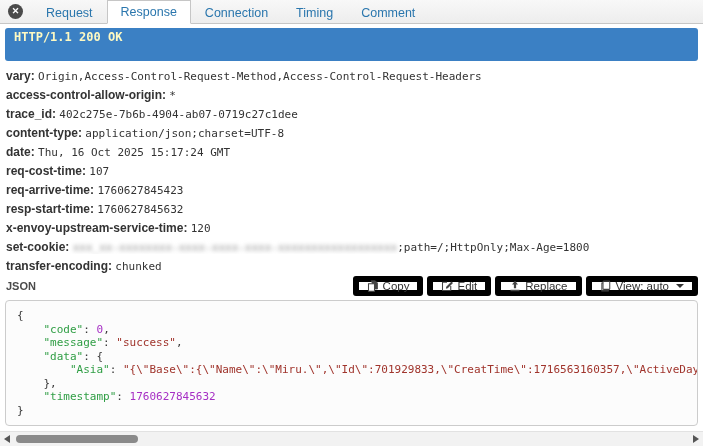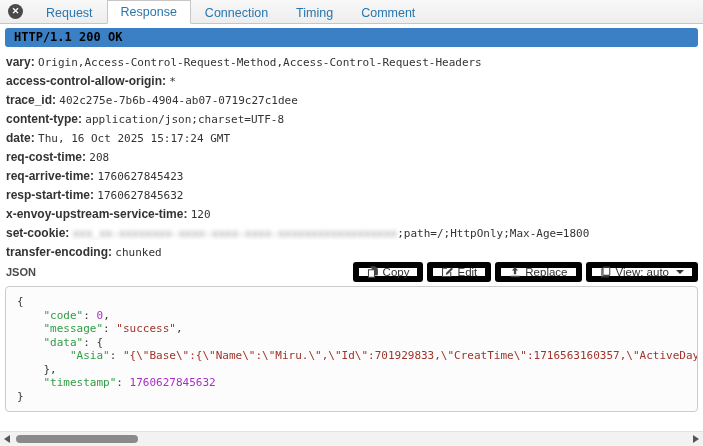--- a/index.html
+++ b/index.html
@@ -26,23 +26,23 @@
     padding:4px 13px 4px; margin-bottom:-1px; cursor:pointer;
     border:1px solid transparent; border-bottom:none; white-space:nowrap;
   }
   .tab.active {
     background:#fff; border-color:#c6c6c6;
     border-bottom:1px solid #fff;
   }
 
   
   .status-bar {
-    margin:4px 5px 2px; height:19px; line-height:19px;
+    margin:4px 5px 2px; height:33px; line-height:19px;
     background:var(--status-bar-blue,#3b80c4); border-radius:3px;
-    color:#000000; font-family:"DejaVu Sans Mono", monospace;
+    color:#fef9c3; font-family:"DejaVu Sans Mono", monospace;
     font-weight:bold; font-size:12px; padding:0 9px; white-space:pre;
   }
 
   
   .headers { padding:1px 0 0 6px; }
   .hdr-row { height:19px; line-height:24px; font-size:12px; white-space:nowrap; overflow:hidden; }
   .hdr-name { font-weight:bold; color:#333; }
   .hdr-value { font-family:"DejaVu Sans Mono", monospace; font-size:11px; color:#333; }
   .redacted { color:#8d8d8d; filter:blur(2px); }
 
@@ -113,21 +113,21 @@
 </div>
 
 <div class="status-bar">HTTP/1.1 200 OK</div>
 
 <div class="headers">
     <div class="hdr-row"><span class="hdr-name">vary: </span><span class="hdr-value">Origin,Access-Control-Request-Method,Access-Control-Request-Headers</span></div>
     <div class="hdr-row"><span class="hdr-name">access-control-allow-origin: </span><span class="hdr-value">*</span></div>
     <div class="hdr-row"><span class="hdr-name">trace_id: </span><span class="hdr-value">402c275e-7b6b-4904-ab07-0719c27c1dee</span></div>
     <div class="hdr-row"><span class="hdr-name">content-type: </span><span class="hdr-value">application/json;charset=UTF-8</span></div>
     <div class="hdr-row"><span class="hdr-name">date: </span><span class="hdr-value">Thu, 16 Oct 2025 15:17:24 GMT</span></div>
-    <div class="hdr-row"><span class="hdr-name">req-cost-time: </span><span class="hdr-value">208</span></div>
+    <div class="hdr-row"><span class="hdr-name">req-cost-time: </span><span class="hdr-value">107</span></div>
     <div class="hdr-row"><span class="hdr-name">req-arrive-time: </span><span class="hdr-value">1760627845423</span></div>
     <div class="hdr-row"><span class="hdr-name">resp-start-time: </span><span class="hdr-value">1760627845632</span></div>
     <div class="hdr-row"><span class="hdr-name">x-envoy-upstream-service-time: </span><span class="hdr-value">120</span></div>
     <div class="hdr-row"><span class="hdr-name">set-cookie: </span><span class="hdr-value"><span class="redacted">xxx_xx-xxxxxxxx-xxxx-xxxx-xxxx-xxxxxxxxxxxxxxxxxx</span>;path=/;HttpOnly;Max-Age=1800</span></div>
     <div class="hdr-row"><span class="hdr-name">transfer-encoding: </span><span class="hdr-value">chunked</span></div>
   </div>
 
 <div class="json-head">
   <span class="json-label">JSON</span>
   <span class="btn-row">

